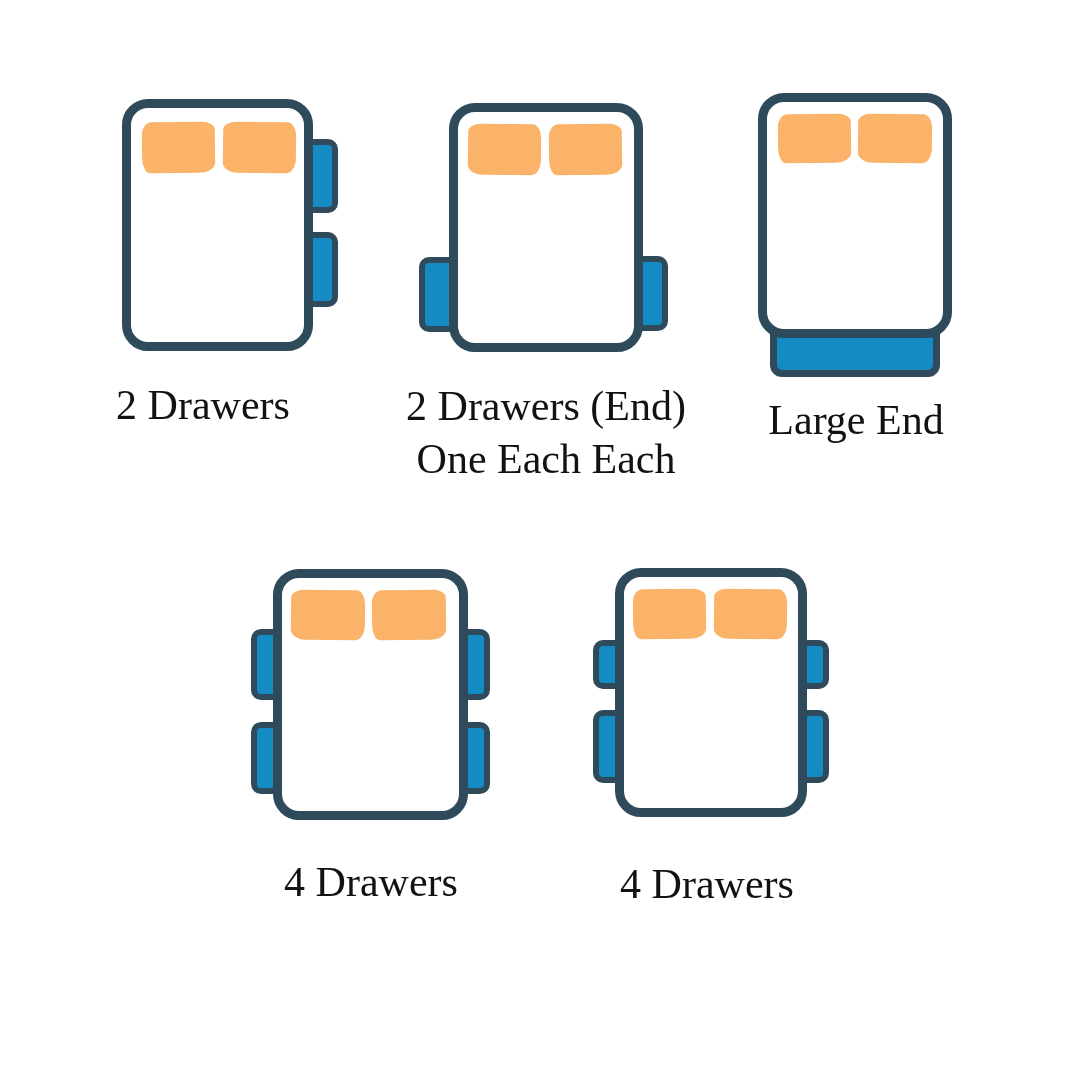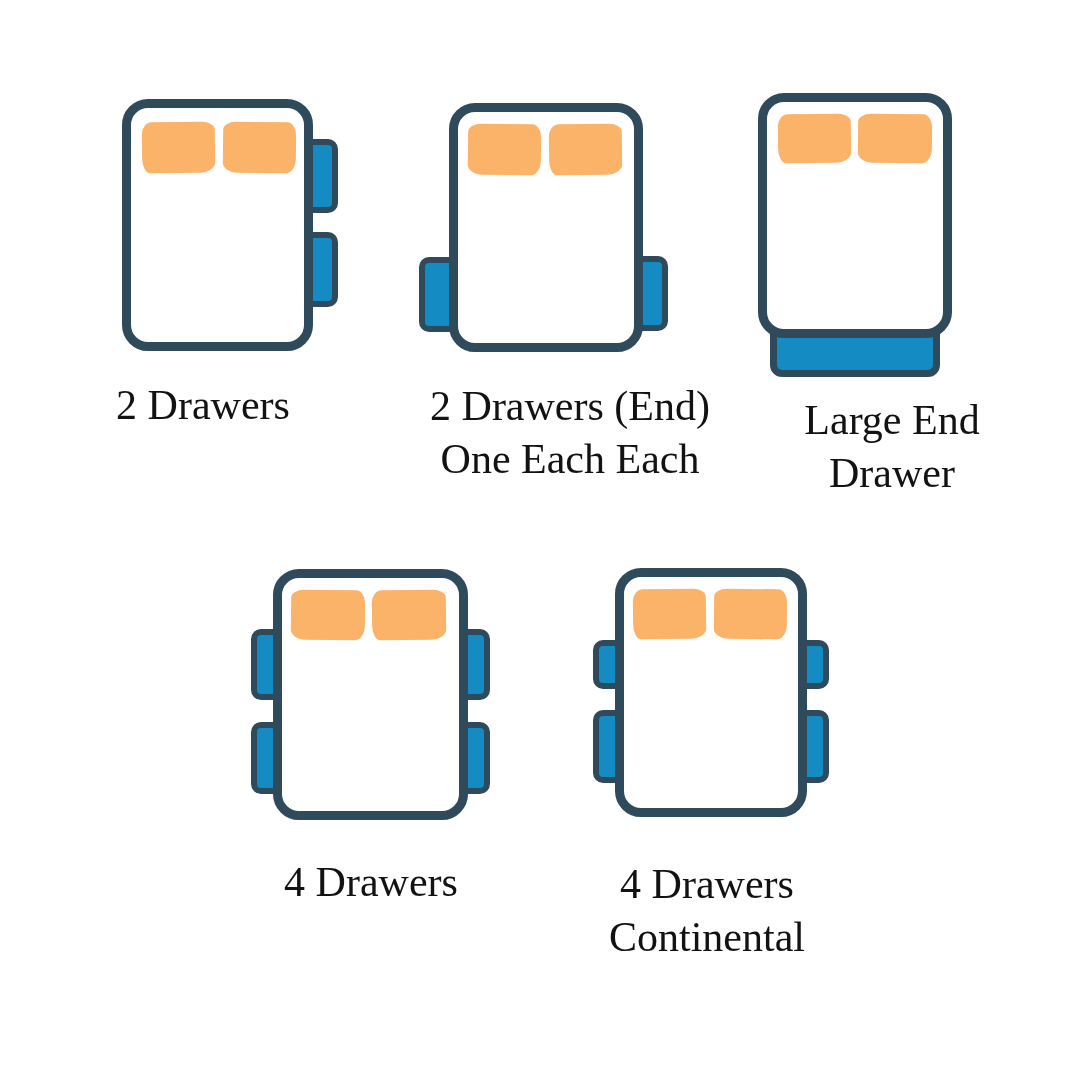--- a/index.html
+++ b/index.html
@@ -53,28 +53,28 @@
   #f1-d1  { left: 298px; top: 139px; width: 40px;  height: 74px; }
   #f1-d2  { left: 298px; top: 232px; width: 40px;  height: 75px; }
   #f1-label { left: 63px; top: 379px; width: 280px; }
 
   
   #f2-bed { left: 449px; top: 103px; width: 194px; height: 249px; }
   #f2-p1  { left: 468px; top: 124px; width: 73px;  height: 51px; }
   #f2-p2  { left: 549px; top: 124px; width: 73px;  height: 51px; }
   #f2-d1  { left: 419px; top: 257px; width: 40px;  height: 75px; }
   #f2-d2  { left: 628px; top: 256px; width: 40px;  height: 75px; }
-  #f2-label { left: 396px; top: 380px; width: 300px; margin-left: 24px; }
+  #f2-label { left: 396px; top: 380px; width: 300px; }
 
   
   #f3-bed { left: 758px; top: 93px;  width: 194px; height: 245px; }
   #f3-p1  { left: 778px; top: 114px; width: 73px;  height: 49px; }
   #f3-p2  { left: 858px; top: 114px; width: 74px;  height: 49px; }
   #f3-d1  { left: 770px; top: 315px; width: 170px; height: 62px; border-width: 7px; border-radius: 12px; }
-  #f3-label { left: 742px; top: 394px; width: 300px; }
+  #f3-label { left: 706px; top: 394px; width: 300px; }
 
   
   #f4-bed { left: 273px; top: 569px; width: 195px; height: 251px; }
   #f4-p1  { left: 291px; top: 590px; width: 74px;  height: 50px; }
   #f4-p2  { left: 372px; top: 590px; width: 74px;  height: 50px; }
   #f4-dl1 { left: 251px; top: 629px; width: 40px;  height: 71px; }
   #f4-dl2 { left: 251px; top: 722px; width: 40px;  height: 72px; }
   #f4-dr1 { left: 450px; top: 629px; width: 40px;  height: 71px; }
   #f4-dr2 { left: 450px; top: 722px; width: 40px;  height: 72px; }
   #f4-label { left: 221px; top: 856px; width: 300px; }
@@ -117,21 +117,20 @@
     </div>
   </div>
 
   <div class="figure">
     <div class="drawer" id="f3-d1"></div>
     <div class="bed" id="f3-bed"></div>
     <div class="pillow a" id="f3-p1"></div>
     <div class="pillow b" id="f3-p2"></div>
     <div class="label" id="f3-label">
       <div>Large End</div>
-      <div>Drawer</div>
     </div>
   </div>
 
   <div class="figure">
     <div class="drawer" id="f4-dl1"></div>
     <div class="drawer" id="f4-dl2"></div>
     <div class="drawer" id="f4-dr1"></div>
     <div class="drawer" id="f4-dr2"></div>
     <div class="bed" id="f4-bed"></div>
     <div class="pillow b" id="f4-p1"></div>
@@ -145,17 +144,16 @@
   <div class="figure">
     <div class="drawer" id="f5-dl1"></div>
     <div class="drawer" id="f5-dl2"></div>
     <div class="drawer" id="f5-dr1"></div>
     <div class="drawer" id="f5-dr2"></div>
     <div class="bed" id="f5-bed"></div>
     <div class="pillow a" id="f5-p1"></div>
     <div class="pillow b" id="f5-p2"></div>
     <div class="label" id="f5-label">
       <div>4 Drawers</div>
-      <div>Continental</div>
     </div>
   </div>
 
 </div>
 
 </body></html>

